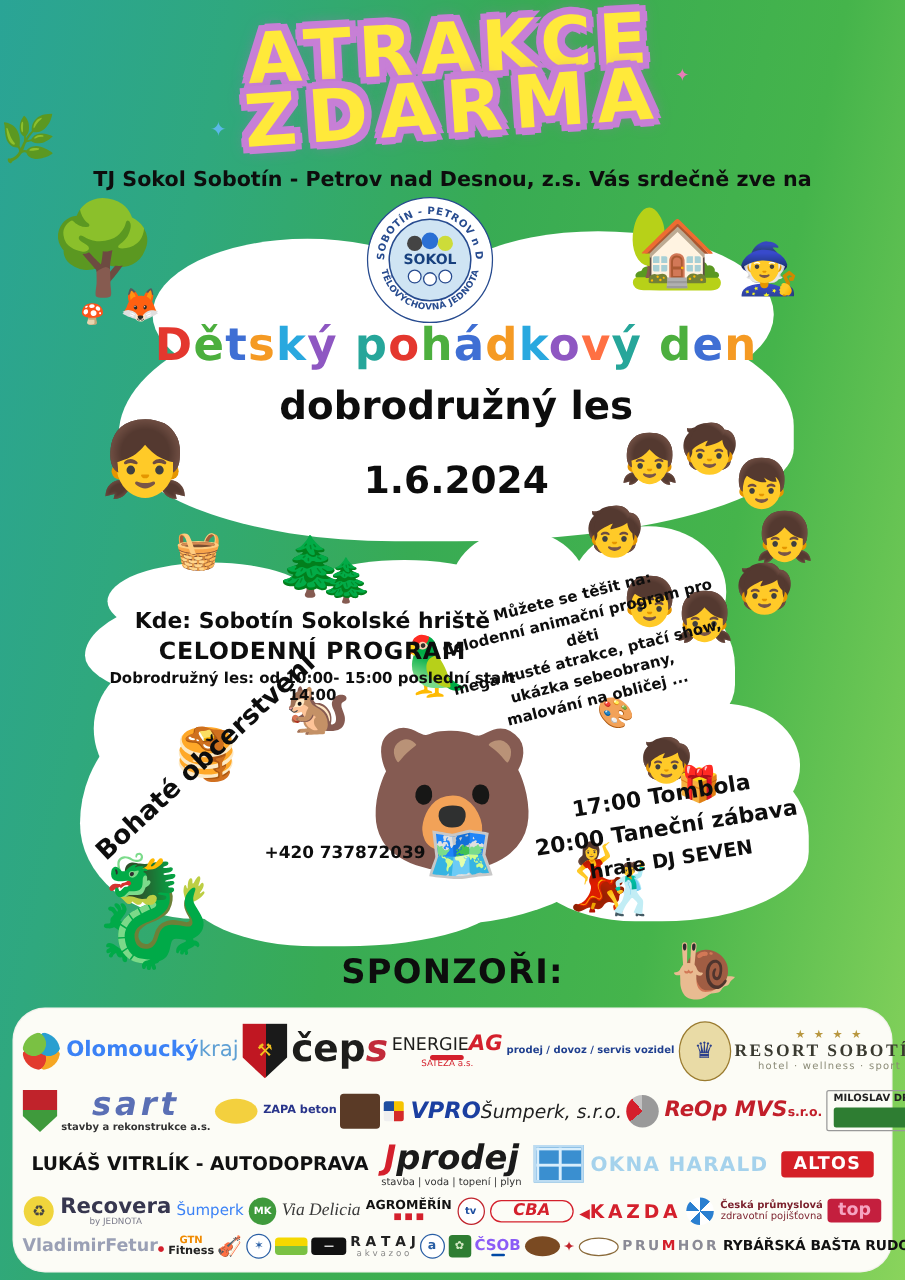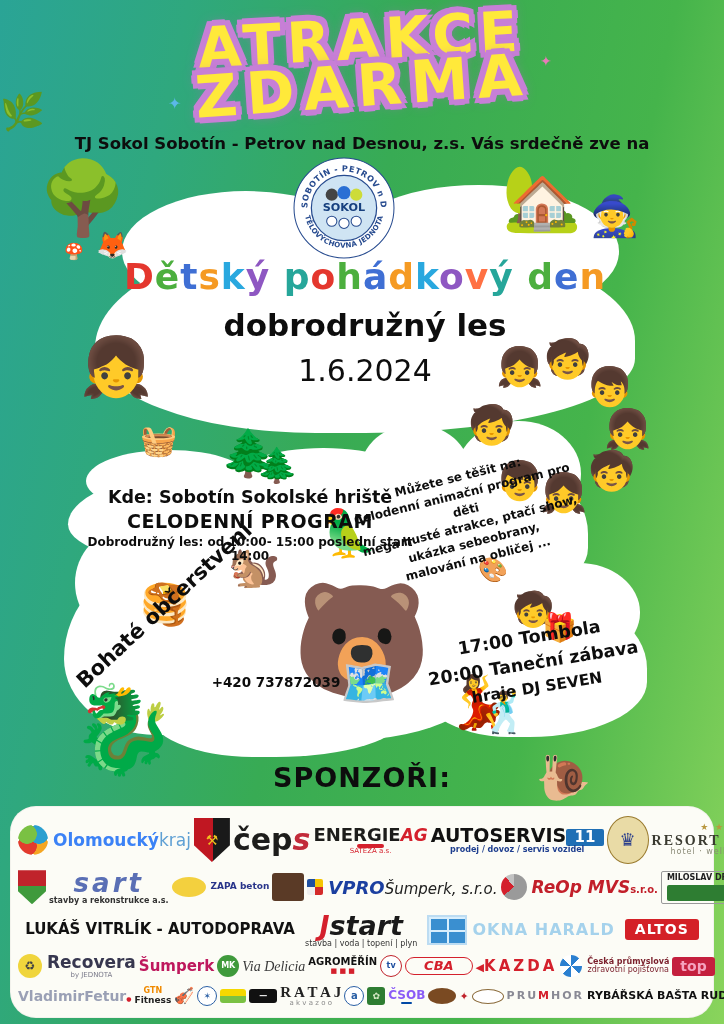--- a/index.html
+++ b/index.html
@@ -24,21 +24,21 @@
   .program-cloud{left:68px;top:468px;width:360px;height:100px;}
   .tesit-cloud{left:348px;top:452px;width:240px;height:155px;}
   .refresh-cloud{left:64px;top:560px;width:225px;height:175px;}
   .mid-cloud{left:205px;top:545px;width:290px;height:195px;}
   .contact-cloud{left:148px;top:652px;width:255px;height:105px;}
   .evening-cloud{left:412px;top:592px;width:235px;height:145px;}
   
   .main-content{position:absolute;left:95px;top:256px;width:540px;text-align:center;z-index:4;}
   .rainbow{font-size:36px;font-weight:900;letter-spacing:1px;}
   .forest-line{font-size:31px;font-weight:900;color:#0d0d0d;margin-top:10px;}
-  .date-line{font-size:30px;font-weight:400;color:#0d0d0d;margin-top:10px;}
+  .date-line{font-size:30px;font-weight:700;color:#0d0d0d;margin-top:24px;}
   .program-content{position:absolute;left:80px;top:487px;width:340px;text-align:center;z-index:4;color:#0d0d0d;}
   .program-where{font-size:17.5px;font-weight:800;}
   .program-title{font-size:19px;font-weight:900;letter-spacing:.5px;margin-top:3px;}
   .program-hours{font-size:12px;font-weight:800;margin-top:3px;}
   .tesit-content{position:absolute;left:352px;top:468px;width:232px;text-align:center;transform:rotate(-14deg);
     z-index:4;font-size:12px;font-weight:800;color:#0d0d0d;line-height:1.4;}
   .refresh-text{position:absolute;left:80px;top:672px;transform:rotate(-43deg);transform-origin:left center;
     font-size:21px;font-weight:900;color:#0d0d0d;z-index:4;white-space:nowrap;}
   .contact-content{position:absolute;left:150px;top:672px;width:252px;text-align:center;z-index:4;
     font-weight:800;color:#0d0d0d;line-height:1.5;}
@@ -206,37 +206,33 @@
           <div class="t-col">
             <div class="t-line">
               <span style="color: rgb(29, 29, 27); font-weight: 800; font-size: 30px;">čep</span>
               <span style="color: rgb(194, 43, 58); font-weight: 800; font-style: italic; font-size: 30px;">s</span>
             </div>
           </div>
         </div>
         <div class="chip">
           <div class="t-col">
             <div class="t-line">
-              <span style="color: rgb(29, 29, 27); font-weight: 700; font-size: 18px; text-align: center;">ENERGIE</span>
+              <span style="color: rgb(29, 29, 27); font-weight: 400; font-size: 14px; text-align: center;">ENERGIE</span>
               <span style="color: rgb(212, 32, 44); font-weight: 800; font-style: italic; font-size: 17px;">AG</span>
             </div>
             <div class="t-line">
               <span style="font-size: 3px; background: rgb(212, 32, 44); padding: 0px 3px; border-radius: 2px;">&nbsp;&nbsp;&nbsp;&nbsp;&nbsp;&nbsp;&nbsp;&nbsp;&nbsp;&nbsp;&nbsp;&nbsp;&nbsp;&nbsp;&nbsp;&nbsp;&nbsp;&nbsp;&nbsp;&nbsp;&nbsp;&nbsp;</span>
             </div>
             <div class="t-line">
               <span style="color: rgb(212, 32, 44); font-size: 7px;">SATEZA a.s.</span>
             </div>
           </div>
         </div>
         <div class="chip">
           <div class="t-col">
-            <div class="t-line">
-              <span style="color: rgb(17, 17, 17); font-weight: 800; font-size: 19px;">AUTOSERVIS</span>
-              <span style="color: rgb(255, 255, 255); font-weight: 800; font-size: 15px; background: rgb(31, 111, 181); padding: 0px 3px; border-radius: 2px;">&nbsp;11&nbsp;</span>
-            </div>
             <div class="t-line">
               <span style="color: rgb(31, 63, 143); font-weight: 800; font-size: 8px;">prodej / dovoz / servis vozidel</span>
             </div>
           </div>
         </div>
         <div class="chip">
           <span class="ic ic-circle" style="background: rgb(233, 219, 166); width: 40px; height: 46px; color: rgb(43, 63, 140); font-size: 18px; border: 1.5px solid rgb(154, 123, 47);">♛</span>
         </div>
         <div class="chip">
           <div class="t-col">
@@ -309,21 +305,21 @@
           <div class="t-col">
             <div class="t-line">
               <span style="color: rgb(17, 17, 17); font-weight: 800; font-size: 15px;">LUKÁŠ VITRLÍK - AUTODOPRAVA</span>
             </div>
           </div>
         </div>
         <div class="chip">
           <div class="t-col">
             <div class="t-line">
               <span style="color: rgb(212, 32, 44); font-weight: 800; font-style: italic; font-size: 27px;">J</span>
-              <span style="color: rgb(26, 26, 26); font-weight: 800; font-style: italic; font-size: 27px;">start</span>
+              <span style="color: rgb(26, 26, 26); font-weight: 800; font-style: italic; font-size: 27px;">prodej</span>
             </div>
             <div class="t-line">
               <span style="color: rgb(51, 51, 51); font-size: 8px;">stavba | voda | topení | plyn</span>
             </div>
           </div>
         </div>
         <div class="chip">
           <span class="ic ic-window" style="width: 36px; height: 26px;"></span>
           <div class="t-col">
             <div class="t-line">
@@ -347,21 +343,21 @@
               <span style="color: rgb(55, 55, 79); font-weight: 800; font-size: 17px;">Recovera</span>
             </div>
             <div class="t-line">
               <span style="color: rgb(122, 122, 138); font-size: 7px;">by JEDNOTA</span>
             </div>
           </div>
         </div>
         <div class="chip">
           <div class="t-col">
             <div class="t-line">
-              <span style="color: #be185d; font-weight: 700; font-size: 15px;">Šumperk</span>
+              <span style="color: #3b82f6; font-weight: 400; font-size: 12px;">Šumperk</span>
             </div>
           </div>
         </div>
         <div class="chip">
           <span class="ic ic-circle" style="background: rgb(63, 154, 60); width: 22px; height: 22px; color: rgb(255, 255, 255); font-size: 8px;">MK</span>
         </div>
         <div class="chip">
           <div class="t-col">
             <div class="t-line">
               <span style="color: rgb(58, 58, 58); font-style: italic; font-size: 14px; font-family: &quot;Liberation Serif&quot;, serif;">Via Delicia</span>
@@ -442,21 +438,21 @@
         </div>
         <div class="chip">
           <span class="ic ic-square" style="background: linear-gradient(rgb(245, 216, 0) 50%, rgb(122, 193, 67) 50%); width: 26px; height: 14px;"></span>
         </div>
         <div class="chip">
           <span class="ic ic-square" style="background: rgb(17, 17, 17); width: 28px; height: 14px; color: rgb(238, 238, 238); font-size: 8px;">—</span>
         </div>
         <div class="chip">
           <div class="t-col">
             <div class="t-line">
-              <span style="color: rgb(34, 34, 34); font-weight: 800; font-size: 15px; font-family: Liberation Serif, serif;">R A T A J</span>
+              <span style="color: rgb(34, 34, 34); font-weight: 800; font-size: 11px;">R A T A J</span>
             </div>
             <div class="t-line">
               <span style="color: rgb(138, 138, 138); font-size: 7px;">a k v a  z o o</span>
             </div>
           </div>
         </div>
         <div class="chip">
           <span class="ic ic-circle" style="background: rgb(255, 255, 255); width: 18px; height: 18px; color: rgb(42, 95, 165); font-size: 10px; border: 1.5px solid rgb(42, 95, 165);">a</span>
         </div>
         <div class="chip">

